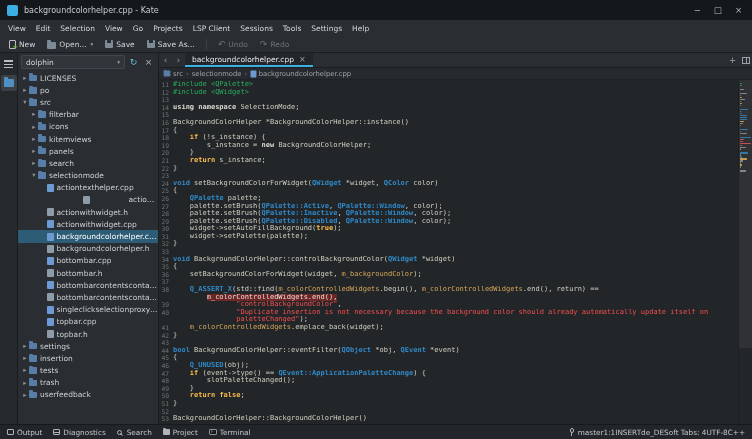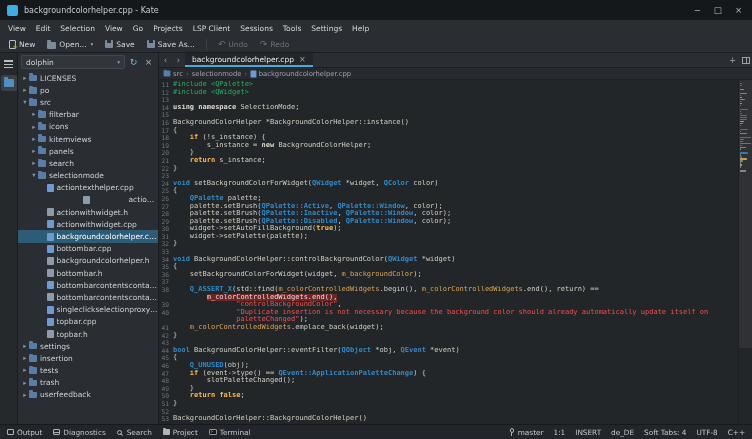--- a/index.html
+++ b/index.html
@@ -103,21 +103,21 @@
 
   #minimap{position:absolute;top:0;right:0;bottom:0;width:14px;background:#232629;border-left:1px solid #1d2023;}
   #mm-bars{position:absolute;top:3px;left:1px;right:1px;}
   .mm-bar{height:1.3px;margin-bottom:0.7px;border-radius:0.5px;opacity:0.75;}
   #mm-view{position:absolute;left:0;right:0;top:0;height:78%;background:rgba(255,255,255,0.055);}
 
   
   #statusbar{height:15px;flex:0 0 auto;background:#22262a;border-top:1px solid #17191c;
     display:flex;align-items:center;padding:0 7px;color:#c3c8cb;font-size:7.3px;}
   #sb-left{display:flex;gap:11px;align-items:flex-start;}
-  #sb-right{margin-left:auto;display:flex;gap:10px;align-items:flex-end;}
+  #sb-right{margin-left:auto;display:flex;align-items:flex-end;}
   .sb-item{display:flex;align-items:center;gap:3px;}
   .sbi{display:inline-block;flex:0 0 auto;}
   .output-icon{width:7px;height:6px;border:1px solid #aeb4b8;border-radius:1px;}
   .diagnostics-icon{width:7px;height:6px;border:1px solid #aeb4b8;border-radius:1px;
     background:linear-gradient(to bottom,transparent 0 2px,#aeb4b8 2px 3px,transparent 3px);}
   .search-icon{width:5px;height:5px;border:1px solid #aeb4b8;border-radius:50%;position:relative;margin-right:2px;}
   .search-icon::after{content:"";position:absolute;width:3px;height:1px;background:#aeb4b8;right:-2.5px;bottom:-1px;transform:rotate(40deg);}
   .project-icon{width:7px;height:6px;background:#aeb4b8;border-radius:1px;position:relative;}
   .project-icon::before{content:"";position:absolute;top:-1.5px;left:0;width:3px;height:1.5px;background:#aeb4b8;border-radius:1px 1px 0 0;}
   .terminal-icon{width:8px;height:6.5px;background:#17191c;border:1px solid #8d9397;border-radius:1px;position:relative;}
@@ -270,27 +270,27 @@
             <span class="ti ti-cpp"></span>
             <span class="tree-label">actionwithwidget.cpp</span>
           </div>
           <div class="tree-row selected" style="padding-left: 21px;">
             <span class="tree-arrow"></span>
             <span class="ti ti-cpp"></span>
             <span class="tree-label">backgroundcolorhelper.cpp</span>
           </div>
           <div class="tree-row" style="padding-left: 21px;">
             <span class="tree-arrow"></span>
-            <span class="ti ti-cpp"></span>
-            <span class="tree-label">bottombar.cpp</span>
-          </div>
-          <div class="tree-row" style="padding-left: 21px;">
-            <span class="tree-arrow"></span>
             <span class="ti ti-h"></span>
             <span class="tree-label">backgroundcolorhelper.h</span>
+          </div>
+          <div class="tree-row" style="padding-left: 21px;">
+            <span class="tree-arrow"></span>
+            <span class="ti ti-cpp"></span>
+            <span class="tree-label">bottombar.cpp</span>
           </div>
           <div class="tree-row" style="padding-left: 21px;">
             <span class="tree-arrow"></span>
             <span class="ti ti-h"></span>
             <span class="tree-label">bottombar.h</span>
           </div>
           <div class="tree-row" style="padding-left: 21px;">
             <span class="tree-arrow"></span>
             <span class="ti ti-cpp"></span>
             <span class="tree-label">bottombarcontentscontainer.cpp</span>

